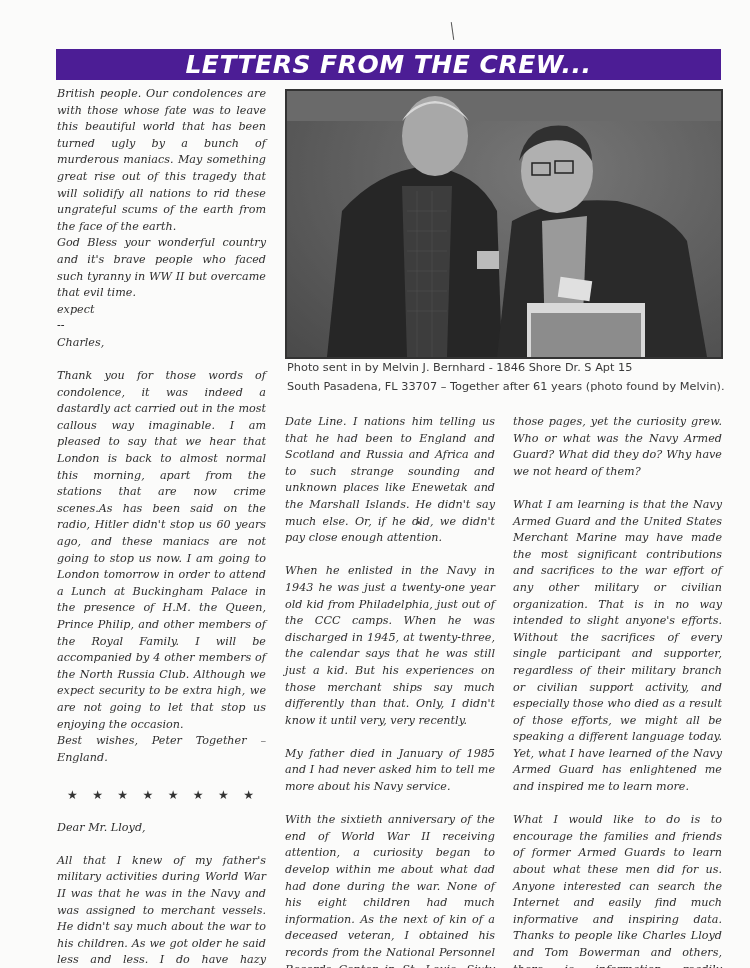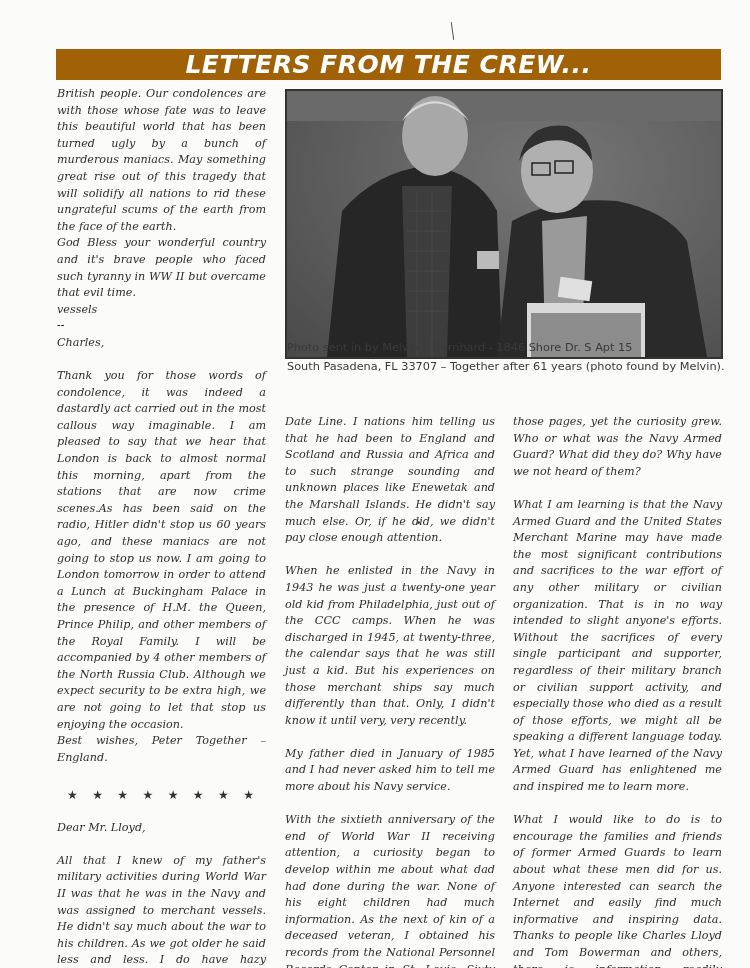--- a/index.html
+++ b/index.html
@@ -3,54 +3,54 @@
 <meta charset="utf-8">
 <style>
   html, body { margin: 0; padding: 0; }
   body {
     width: 750px; height: 968px; background: #fbfbfa; position: relative; overflow: hidden;
     font-family: "DejaVu Serif", "Liberation Serif", serif; color: #2e2e2e;
   }
   .tick { position: absolute; left: 452px; top: 22px; width: 1px; height: 18px; background: #555; transform: rotate(-8deg); }
   .banner {
     position: absolute; left: 56px; top: 49px; width: 665px; height: 31px;
-    background: #a16207; color: #fff; text-align: center;
+    background: #4c1d95; color: #fff; text-align: center;
     font-family: "DejaVu Sans", "Liberation Sans", sans-serif; font-weight: bold; font-style: italic;
     font-size: 25px; line-height: 31px; letter-spacing: 0.5px;
   }
   .col { position: absolute; font-size: 11.2px; line-height: 16.6px; text-align: justify; }
   .col p { margin: 0 0 16.6px 0; font-style: italic; }
   .col p.tight { margin-bottom: 0; }
   .col1 { left: 57px; top: 86px; width: 209px; }
   .col2 { left: 285px; top: 414px; width: 210px; }
   .col3 { left: 513px; top: 414px; width: 209px; }
   .stars { display: flex; justify-content: space-between; padding: 4px 12px 0 10px; margin-bottom: 16px; font-size: 12px; color: #333; }
   .photo {
     position: absolute; left: 285px; top: 89px; width: 434px; height: 266px;
     background: radial-gradient(ellipse at 60% 30%, #8a8a8a 0%, #5e5e5e 60%, #3f3f3f 100%);
     border: 2px solid #333; overflow: hidden;
   }
   .caption {
-    position: absolute; left: 287px; top: 338px; width: 440px;
+    position: absolute; left: 287px; top: 358px; width: 440px;
     font-family: "DejaVu Sans", "Liberation Sans", sans-serif; font-size: 11.3px; line-height: 19px; color: #3a3a3a;
   }
   .page-num { position: absolute; left: 57px; top: 984px; font-size: 11px; color: #333; }
   .dot { position: absolute; left: 417px; top: 521px; width: 3px; height: 3px; background: #444; border-radius: 50%; }
 </style>
 </head>
 <body>
 
 <div class="tick"></div>
 
 <div class="banner">LETTERS FROM THE CREW...</div>
 
 <div class="col col1">
   <p class="tight">British people. Our condolences are with those whose fate was to leave this beautiful world that has been turned ugly by a bunch of murderous maniacs. May something great rise out of this tragedy that will solidify all nations to rid these ungrateful scums of the earth from the face of the earth.</p>
   <p class="tight">God Bless your wonderful country and it's brave people who faced such tyranny in WW II but overcame that evil time.</p>
-  <p class="tight">vessels</p>
+  <p class="tight">expect</p>
   <p class="tight">--</p>
   <p>Charles,</p>
   <p class="tight">Thank you for those words of condolence, it was indeed a dastardly act carried out in the most callous way imaginable. I am pleased to say that we hear that London is back to almost normal this morning, apart from the stations that are now crime scenes.As has been said on the radio, Hitler didn't stop us 60 years ago, and these maniacs are not going to stop us now. I am going to London tomorrow in order to attend a Lunch at Buckingham Palace in the presence of H.M. the Queen, Prince Philip, and other members of the Royal Family. I will be accompanied by 4 other members of the North Russia Club. Although we expect security to be extra high, we are not going to let that stop us enjoying the occasion.</p>
   <p>Best wishes, Peter Together – England.</p>
   <div class="stars">
     <span>★</span>
     <span>★</span>
     <span>★</span>
     <span>★</span>
     <span>★</span>

